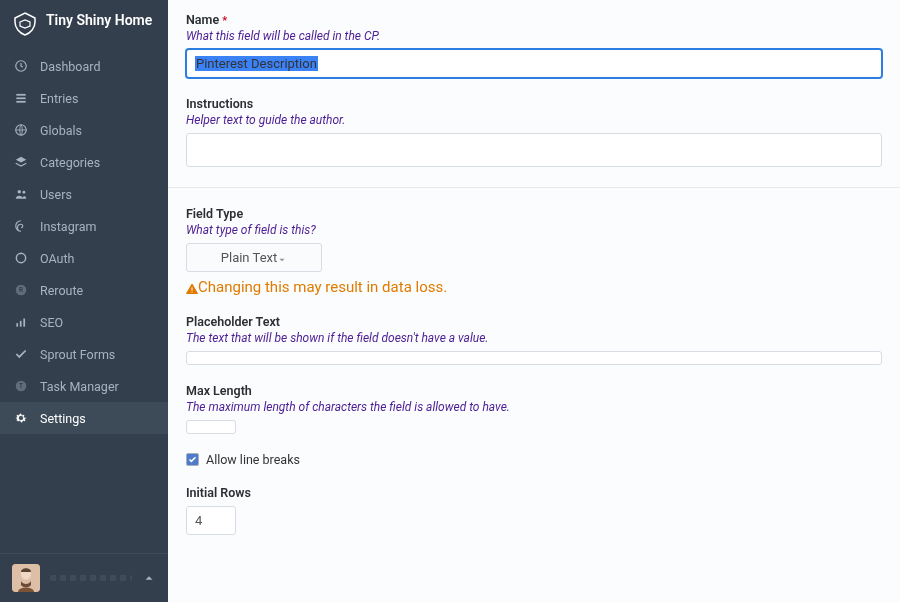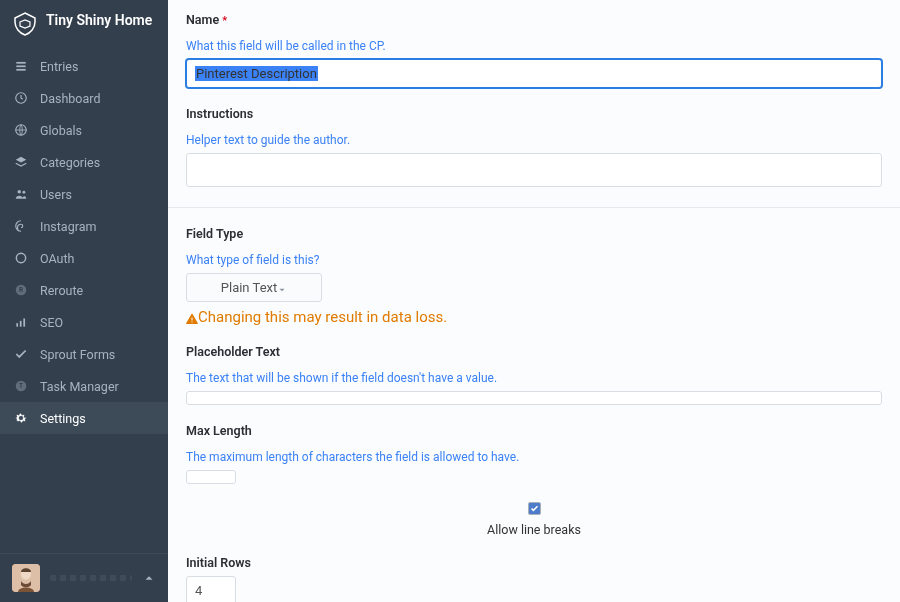--- a/index.html
+++ b/index.html
@@ -21,38 +21,38 @@
     .avatar svg { width: 28px; height: 28px; }
     .footer-bar { flex: 1; height: 6px; background: repeating-linear-gradient(90deg,#4e5965 0 6px,#333f4d 6px 10px); border-radius: 2px; opacity:.45; }
     .footer-chevron { width: 14px; height: 14px; color: #a7b3c0; }
     .footer-chevron svg { width: 14px; height: 14px; fill: currentColor; }
     
     
     .main { flex: 1; overflow-y: auto; padding: 12px 18px 30px; }
     .field-block { margin-bottom: 18px; }
     .field-label { font-weight: 600; font-size: 12.5px; color: #2b2e33; }
     .req { color: #d0021b; margin-left: 3px; font-size: 11px; }
-    .field-help { color: #3b82f6; font-size: 12px; margin-top: 12px; }
+    .field-help { color: #4c1d95; font-size: 12px; margin-top: 2px; font-style: italic; }
     .control { margin-top: 6px; }
     .text-input, .text-area, .select, .small-input {
       border: 1px solid #d8dde3; background: #fff; padding: 6px 8px; font-size: 13px; width: 100%; border-radius: 3px; color: #555;
     }
     .text-input.focused { border: 1px solid #2a7de1; box-shadow: 0 0 0 1px #2a7de1; }
     .name-input { color: #333; }
     .name-input .selected { background: #3b82f6; padding: 0 1px; }
     .mono { font-family: "SFMono-Regular", Consolas, monospace; font-size: 12px; }
     .text-area { min-height: 34px; }
     .select { width: 136px; display: flex; justify-content: center; align-items:center; cursor:pointer; background: #fafbfc; border: 1px solid #d8dde3; }
     .select .chev { width: 10px; height: 10px; }
     .select .chev svg { width:10px; height:10px; fill:#8a929b; }
     .warning { color: #e07b00; font-size: 15px; margin-top: 6px; display:flex; align-items:center; }
     .warning-icon { width:12px; height:12px; }
     .warning-icon svg { width:12px; height:12px; fill:#e07b00; }
     .small-input { width: 50px; padding: 6px 8px; }
-    .checkbox-row { display:flex; align-items:center; gap:7px; font-size:12.5px; margin-top:4px;flex-direction:column; }
+    .checkbox-row { display:flex; align-items:center; gap:7px; font-size:12.5px; margin-top:4px; }
     .checkbox { width:13px; height:13px; border:1px solid #a7b0ba; border-radius:2px; background:#4e7cca; display:flex; align-items:center; justify-content:center; cursor:pointer; }
     .checkbox svg { width:9px; height:9px; fill:#fff; }
     .section-divider { border: none; border-top: 1px solid #e5e9ed; margin: 20px -18px 18px; }
   </style>
 </head>
 <body>
 
 <div class="app">
 
   <aside class="sidebar">
@@ -63,35 +63,35 @@
             <path d="M7 10l5-2 5 2v4l-5 2-5-2z" fill="none" stroke="#fff" stroke-width="1.2"></path>
           </svg>
       </span>
       <span>Tiny Shiny Home</span>
     </div>
 
     <nav class="nav">
       <div class="nav-item">
         <span class="nav-icon">
             <svg viewBox="0 0 24 24">
+              <circle cx="12" cy="12" r="9" fill="none" stroke="currentColor" stroke-width="2"></circle>
+              <path d="M12 7v5l3 2" stroke="currentColor" stroke-width="2" fill="none"></path>
+            </svg>
+          </span>
+        <span>Dashboard</span>
+      </div>
+      <div class="nav-item">
+        <span class="nav-icon">
+            <svg viewBox="0 0 24 24">
               <rect x="4" y="5" width="16" height="3"></rect>
               <rect x="4" y="11" width="16" height="3"></rect>
               <rect x="4" y="17" width="16" height="3"></rect>
             </svg>
           </span>
         <span>Entries</span>
-      </div>
-      <div class="nav-item">
-        <span class="nav-icon">
-            <svg viewBox="0 0 24 24">
-              <circle cx="12" cy="12" r="9" fill="none" stroke="currentColor" stroke-width="2"></circle>
-              <path d="M12 7v5l3 2" stroke="currentColor" stroke-width="2" fill="none"></path>
-            </svg>
-          </span>
-        <span>Dashboard</span>
       </div>
       <div class="nav-item">
         <span class="nav-icon">
             <svg viewBox="0 0 24 24">
               <circle cx="12" cy="12" r="9" fill="none" stroke="currentColor" stroke-width="2"></circle>
               <path d="M3 12h18M12 3c3 3 3 15 0 18M12 3c-3 3-3 15 0 18" stroke="currentColor" stroke-width="1.5" fill="none"></path>
             </svg>
           </span>
         <span>Globals</span>
       </div>

